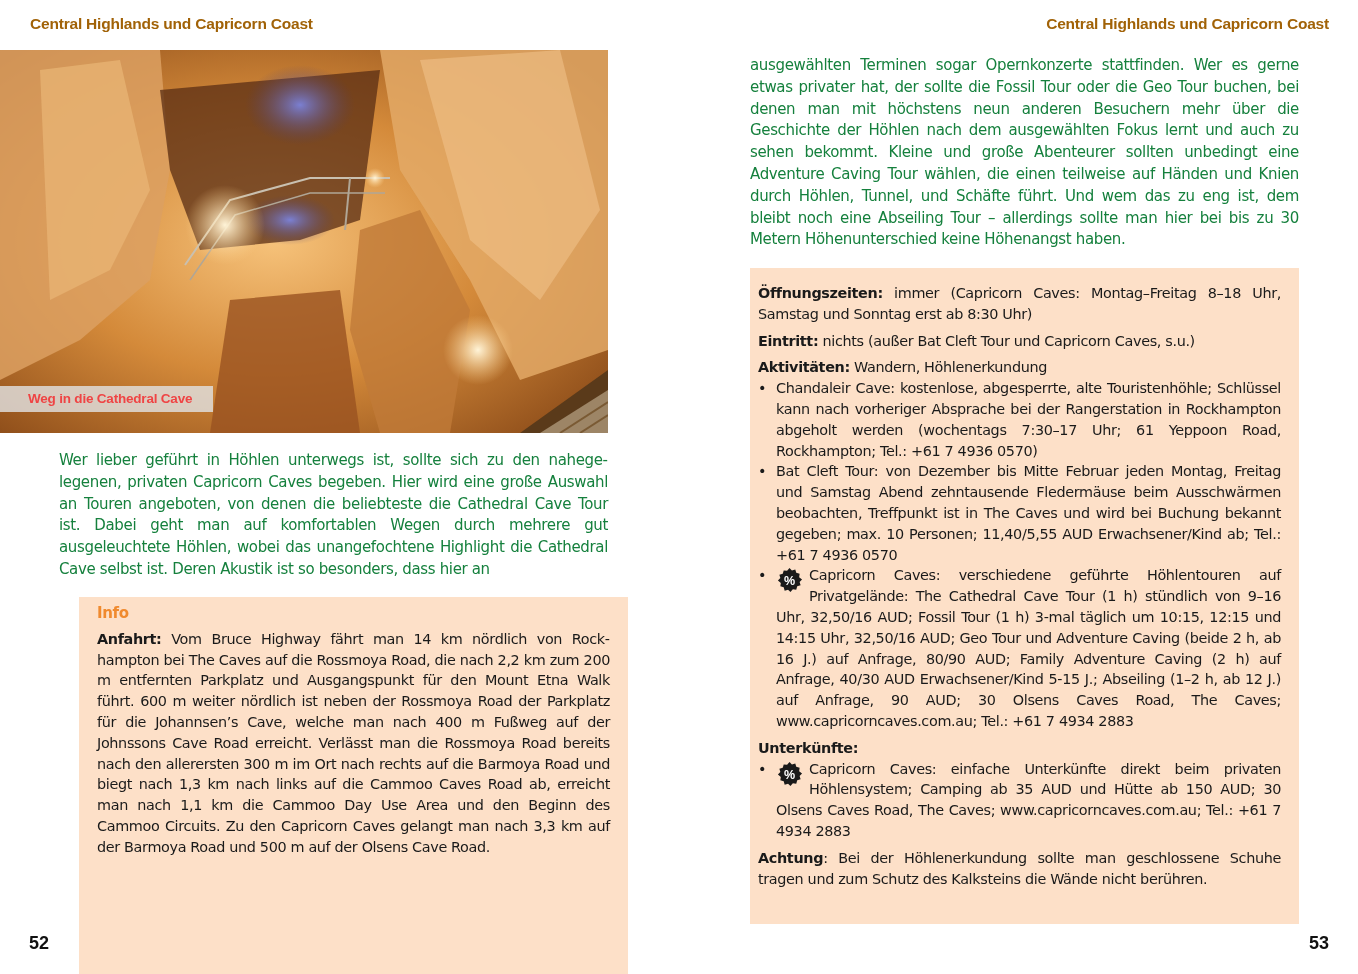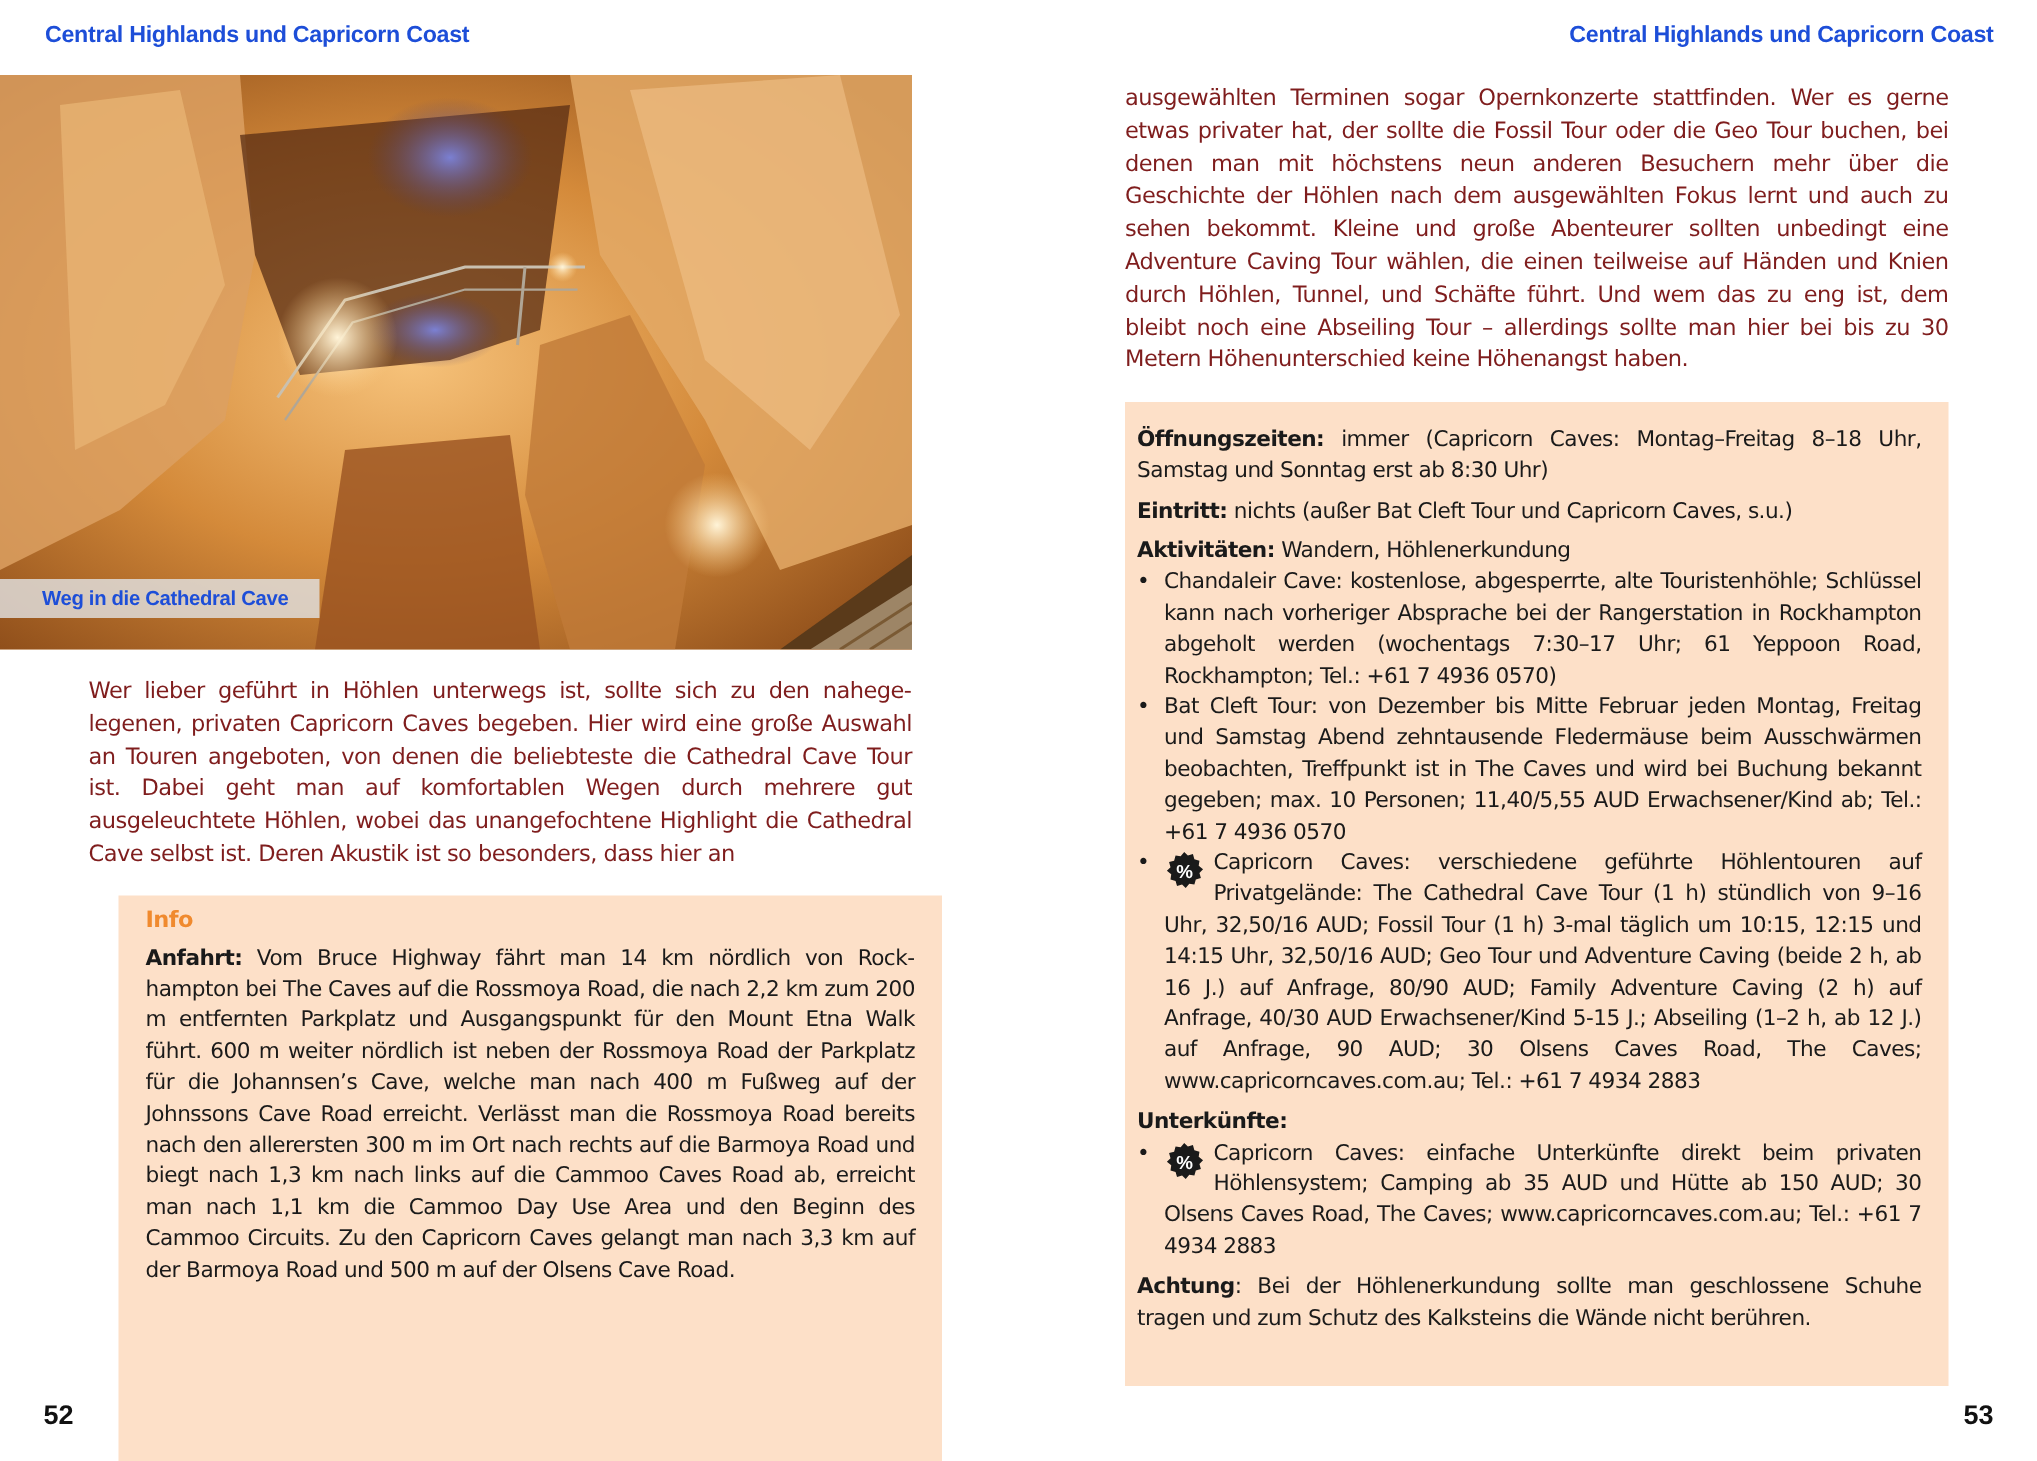--- a/index.html
+++ b/index.html
@@ -2,40 +2,40 @@
 <html><head>
 <meta charset="utf-8">
 <style>
   html, body { margin:0; padding:0; background:#ffffff; }
   body { width:1358px; height:974px; position:relative; overflow:hidden;
          font-family:"DejaVu Sans", sans-serif; color:#1a1a1a; }
   .page { position:absolute; top:0; height:974px; }
   .page-left { left:0; width:679px; }
   .page-right { left:679px; width:679px; }
   .running-head { position:absolute; top:15px; font-family:"Liberation Sans", sans-serif;
-                  font-weight:bold; font-size:15.5px; letter-spacing:-0.2px; color:#1d4ed8; }
+                  font-weight:bold; font-size:15.5px; letter-spacing:-0.2px; color:#a16207; }
   .page-left .running-head { left:30px; }
   .page-right .running-head { right:29px; }
   .folio { position:absolute; top:933px; font-family:"Liberation Sans", sans-serif;
            font-weight:bold; font-size:18px; color:#111; }
   .page-left .folio { left:29px; }
   .page-right .folio { right:29px; }
 
   
   .photo { position:absolute; left:0; top:50px; width:608px; height:383px; overflow:hidden;
            background:#a8601e; }
   .photo svg { display:block; }
   .caption { position:absolute; left:0; top:386px; height:26px; width:213px;
              background:rgba(225,225,225,0.82); font-family:"Liberation Sans", sans-serif;
              font-weight:bold; font-size:13.5px; line-height:26px; padding-left:28px;
-             box-sizing:border-box; color:#1d4ed8; letter-spacing:-0.2px; }
+             box-sizing:border-box; color:#ef4444; letter-spacing:-0.2px; }
 
   
   .body-text { position:absolute; font-size:15px; line-height:21.8px; text-align:justify;
-               font-family:"DejaVu Sans", sans-serif; letter-spacing:-0.35px; color:#7f1d1d; }
+               font-family:"DejaVu Sans", sans-serif; letter-spacing:-0.35px; color:#15803d; }
   .left-body { left:59px; top:450px; width:549px; }
   .right-body { left:71px; top:55px; width:549px; }
 
   
   .infobox { position:absolute; background:#fde0c8; box-sizing:border-box;
              font-size:14.4px; line-height:20.8px; letter-spacing:-0.35px; color:#1a1a1a; }
   .left-box { left:59px; top:597px; width:549px; height:394px; padding:6px 18px 0 18px;margin-left:20px; }
   .right-box { left:71px; top:268px; width:549px; height:656px; padding:15px 18px 0 8px; }
   .info-title { color:#f08a2e; font-weight:bold; font-size:15px; margin-bottom:5px;
                 font-family:"DejaVu Sans", sans-serif; }

